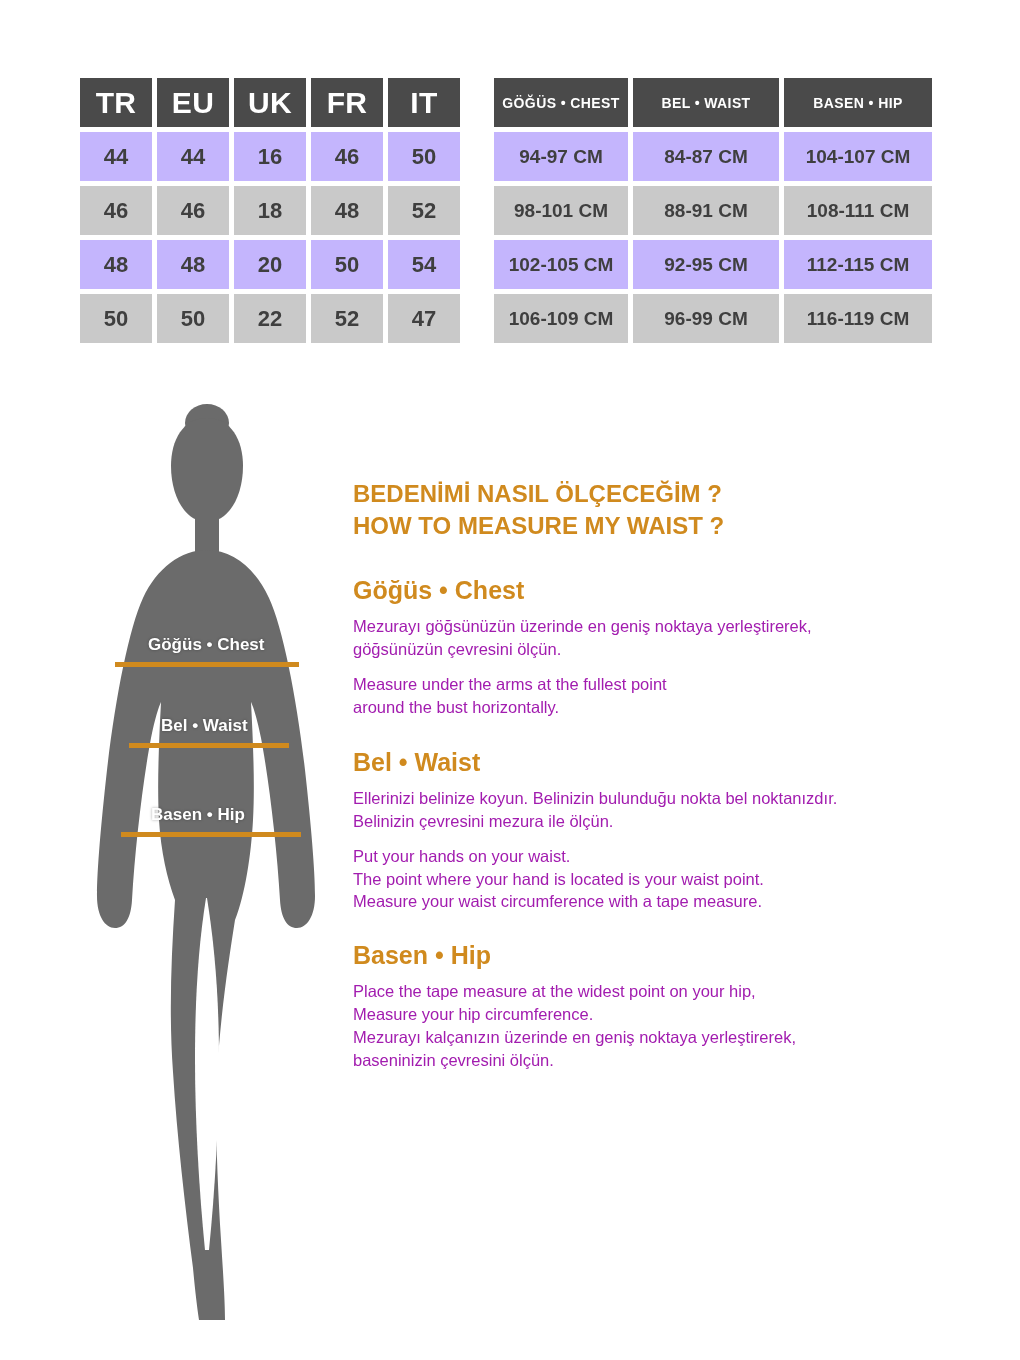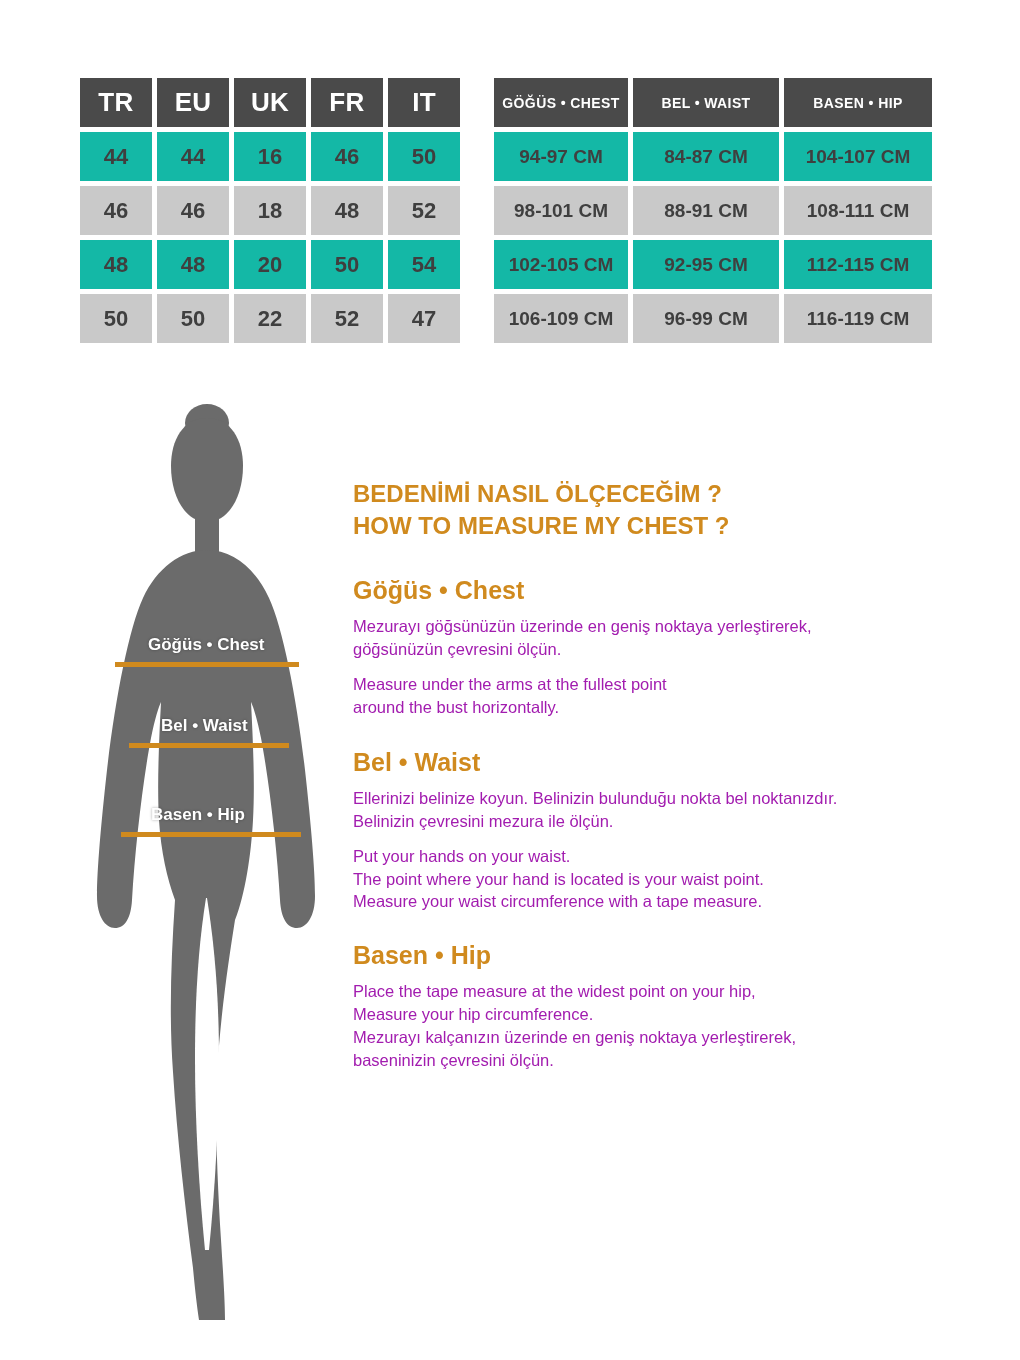--- a/index.html
+++ b/index.html
@@ -45,30 +45,30 @@
     box-sizing: border-box;
   }
 
   
   .t-head .t-cell {
     background: #4a4a4a;
     color: #ffffff;
     font-weight: bold;
   }
   .table-left .t-cell { width: 72px; height: 49px; font-size: 22px; }
-  .table-left .t-head .t-cell { font-size: 26px; letter-spacing: .3px; }
+  .table-left .t-head .t-cell { font-size: 30px; letter-spacing: .3px; }
 
   .table-right .t-cell { height: 49px; font-size: 19px; }
   .table-right .c-chest { width: 134px; }
   .table-right .c-waist { width: 146px; }
   .table-right .c-hip   { width: 148px; }
   .table-right .t-head .t-cell { font-size: 14px; letter-spacing: .4px; }
 
   
-  .t-body.odd .t-cell { background: #14b8a6; color: #3f3f3f; }
+  .t-body.odd .t-cell { background: #c4b5fd; color: #3f3f3f; }
   .t-body.even .t-cell { background: #c9c9c9; color: #3f3f3f; }
   .table-left .t-body .t-cell { font-weight: bold; }
   .table-right .t-body .t-cell { font-weight: bold; text-align: center; }
   .table-right .t-body .t-cell { justify-content: center; }
 
   
   .figure {
     position: absolute;
     left: 85px;
     top: 400px;
@@ -257,21 +257,21 @@
   <div class="band" style="left:36px; top:432px; width:180px;"></div>
   <div class="band-label" style="left:66px; top:405px;">
     <span>Basen • Hip</span>
   </div>
 </div>
 
 <div class="content">
 
   <div class="main-title">
     <div>BEDENİMİ NASIL ÖLÇECEĞİM ?</div>
-    <div>HOW TO MEASURE MY CHEST ?</div>
+    <div>HOW TO MEASURE MY WAIST ?</div>
   </div>
 
   <div class="section">
     <div class="sect-title">Göğüs • Chest</div>
     <p class="para">
       <span>Mezurayı göğsünüzün üzerinde en geniş noktaya yerleştirerek,</span><br>
       <span>göğsünüzün çevresini ölçün.</span>
     </p>
     <p class="para last">
       <span>Measure under the arms at the fullest point</span><br>

